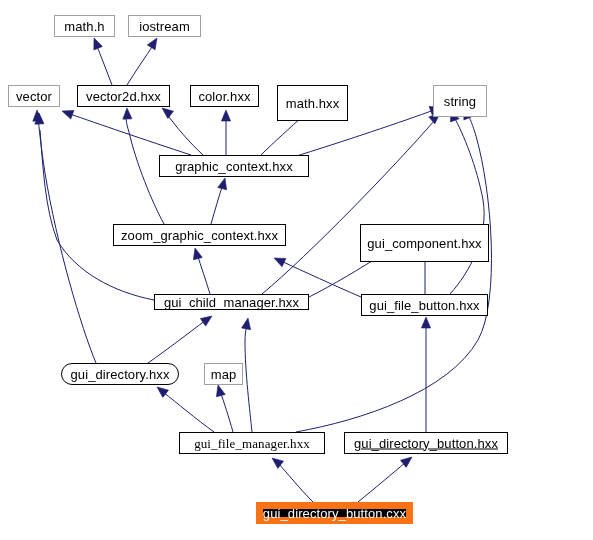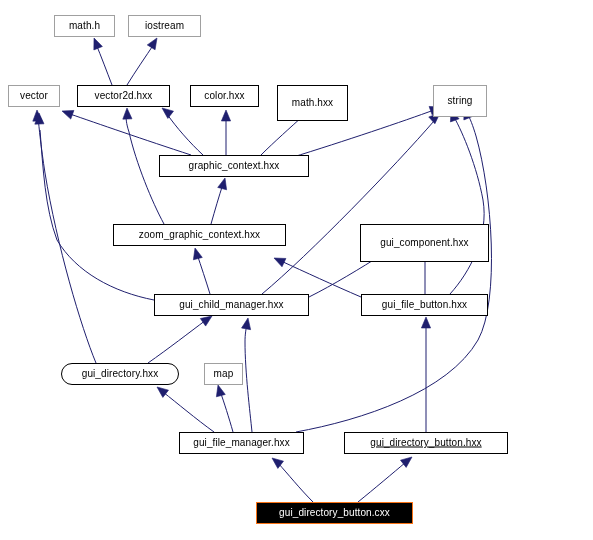--- a/index.html
+++ b/index.html
@@ -34,31 +34,31 @@
   }
   .node-box {
     position: absolute;
     box-sizing: border-box;
     display: flex;
     align-items: center;
     justify-content: center;
     background: #ffffff;
     border: 1px solid #000000;
     color: #000000;
-    font-size: 10px;
+    font-size: 13px;
     line-height: 1;
     letter-spacing: 0.1px;
     white-space: nowrap;
   }
   .node-box.system {
     border: 1px solid #a0a0a0;
   }
   .node-box.current {
     background: #000000;
-    border: 1px solid #f97316;
+    border: 7px solid #f97316;
     color: #ffffff;
   }
   .node-label {
     display: block;
     transform: translateY(-0.5px);
   }
 </style>
 </head>
 <body>
 
@@ -139,33 +139,33 @@
       </div>
       <div class="node-box" style="left: 159px; top: 155px; width: 150px; height: 22px;">
         <span class="node-label">graphic_context.hxx</span>
       </div>
       <div class="node-box" style="left: 113px; top: 224px; width: 173px; height: 22px;">
         <span class="node-label">zoom_graphic_context.hxx</span>
       </div>
       <div class="node-box" style="left: 360px; top: 224px; width: 129px; height: 38px;">
         <span class="node-label">gui_component.hxx</span>
       </div>
-      <div class="node-box" style="left: 154px; top: 294px; width: 155px; height: 22px;">
+      <div class="node-box" style="left: 154px; top: 294px; width: 155px; height: 16px;">
         <span class="node-label">gui_child_manager.hxx</span>
       </div>
       <div class="node-box" style="left: 361px; top: 294px; width: 127px; height: 22px;">
         <span class="node-label">gui_file_button.hxx</span>
       </div>
       <div class="node-box" style="left: 61px; top: 363px; width: 118px; height: 22px; border-radius: 11px;">
         <span class="node-label">gui_directory.hxx</span>
       </div>
       <div class="node-box system" style="left: 204px; top: 363px; width: 39px; height: 22px;">
         <span class="node-label">map</span>
       </div>
-      <div class="node-box" style="left: 179px; top: 432px; width: 125px; height: 22px;">
+      <div class="node-box" style="left: 179px; top: 432px; width: 146px; height: 22px; font-family: Liberation Serif, serif;">
         <span class="node-label">gui_file_manager.hxx</span>
       </div>
       <div class="node-box" style="left: 344px; top: 432px; width: 164px; height: 22px; text-decoration: underline;">
         <span class="node-label">gui_directory_button.hxx</span>
       </div>
       <div class="node-box current" style="left: 256px; top: 502px; width: 157px; height: 22px;">
         <span class="node-label">gui_directory_button.cxx</span>
       </div>
     </div>
 </div>

